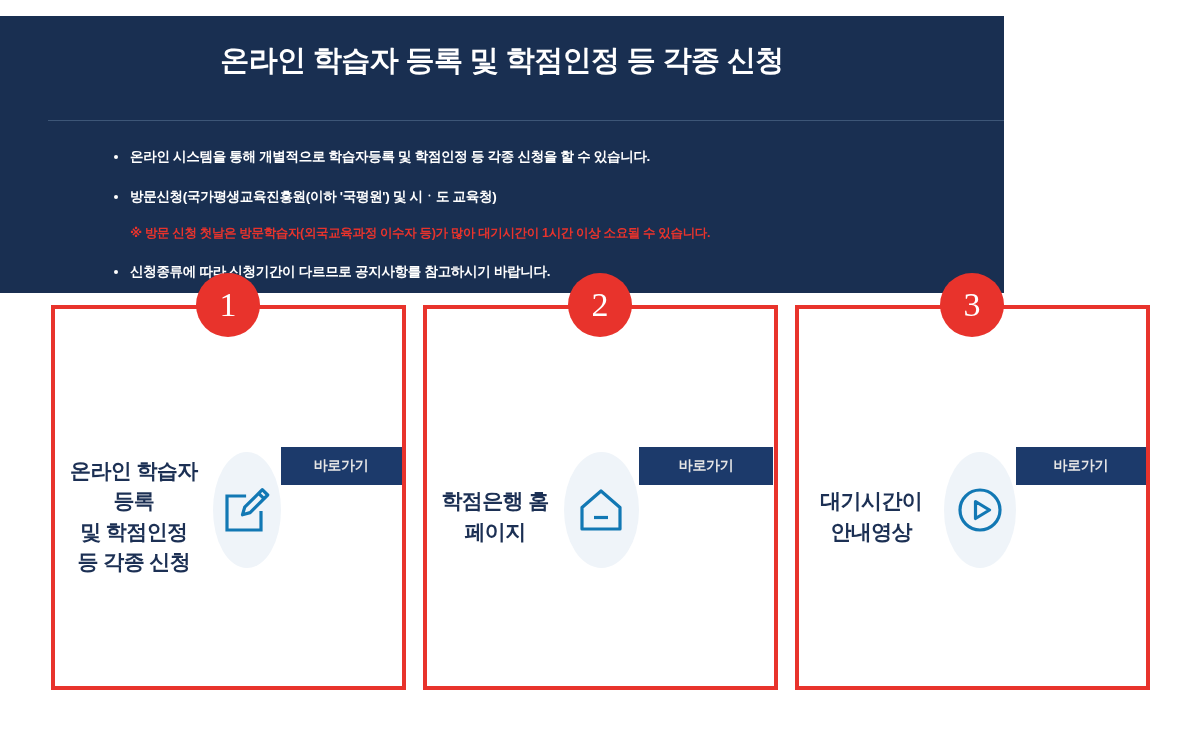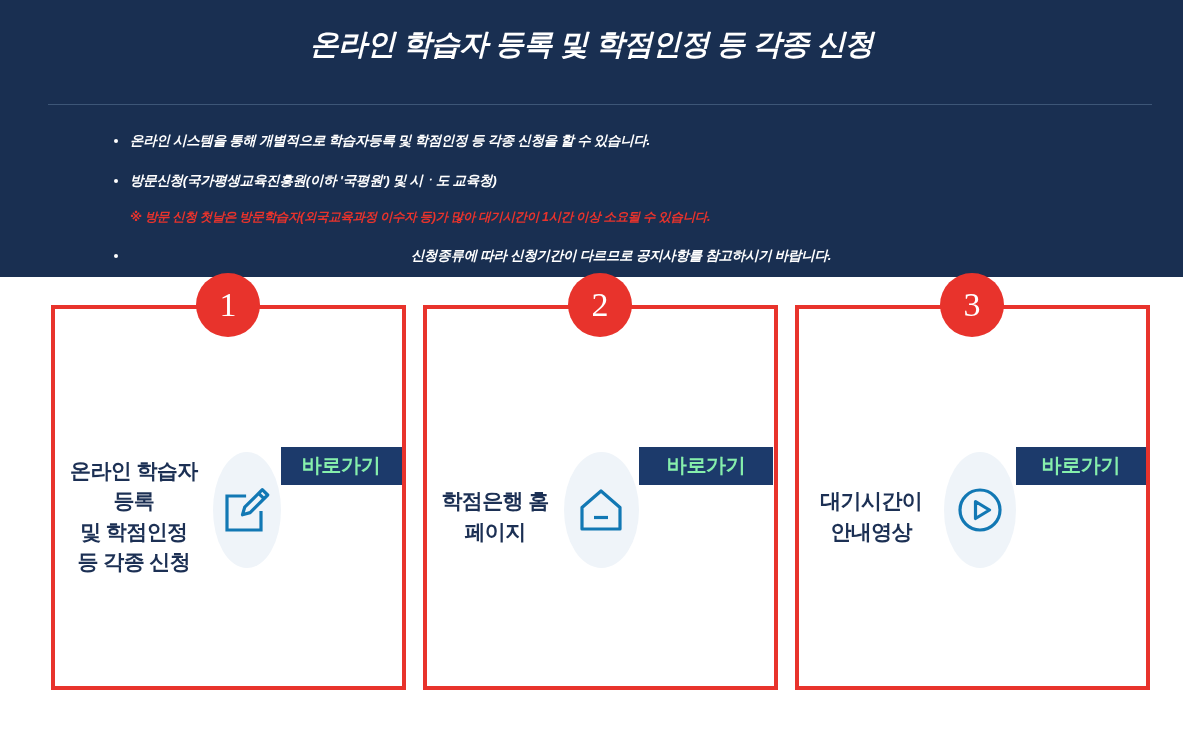--- a/index.html
+++ b/index.html
@@ -21,27 +21,26 @@
   .page {
     position: relative;
     width: 1200px;
     height: 730px;
     background: #ffffff;
   }
 
   
   .hero {
     position: absolute;
-    top: 0;
+    top: 16px;
     left: 0;
-    width: 1183px;
+    width: 1004px;
     height: 277px;
     background: #192f51;
     overflow: hidden;
-    font-style: italic;
   }
 
   .hero-title {
     margin-top: 26px;
     text-align: center;
     color: #ffffff;
     font-size: 29px;
     font-weight: 700;
     letter-spacing: -0.6px;
     line-height: 1.3;
@@ -68,21 +67,21 @@
     position: relative;
     padding-left: 18px;
     margin-bottom: 19px;
     color: #ffffff;
     font-size: 13.5px;
     font-weight: 600;
     line-height: 1.55;
     letter-spacing: -0.3px;
   }
 
-  .hero-list li:last-child { margin-bottom: 0; text-align: center; }
+  .hero-list li:last-child { margin-bottom: 0; }
 
   .hero-list li .bullet-dot {
     position: absolute;
     left: 2px;
     top: 8px;
     width: 4px;
     height: 4px;
     border-radius: 50%;
     background: #ffffff;
   }
@@ -167,24 +166,24 @@
 
   .icon-circle svg { display: block; }
 
   .card-spacer { flex: 1 1 auto; }
 
   .goto-button {
     margin-bottom: 64px;
     width: 208px;
     height: 38px;
     background: #1c3a6b;
-    color: #86efac;
+    color: #e5e5e5;
     border: none;
     font-family: inherit;
-    font-size: 20px;
+    font-size: 14px;
     font-weight: 700;
     letter-spacing: -0.3px;
     cursor: pointer;
     display: flex;
     align-items: center;
     justify-content: center;
   }
 </style>
 </head>
 <body>

